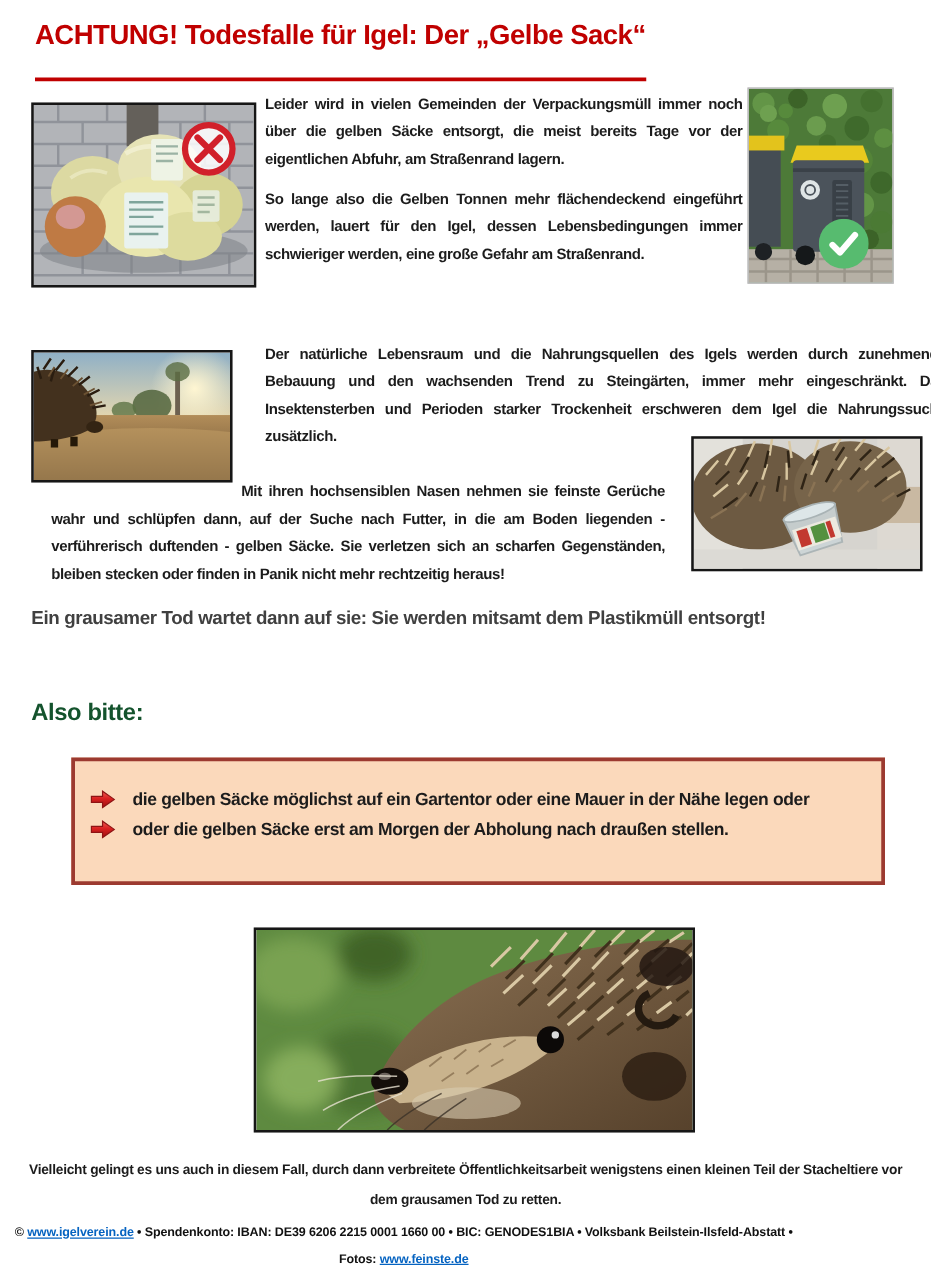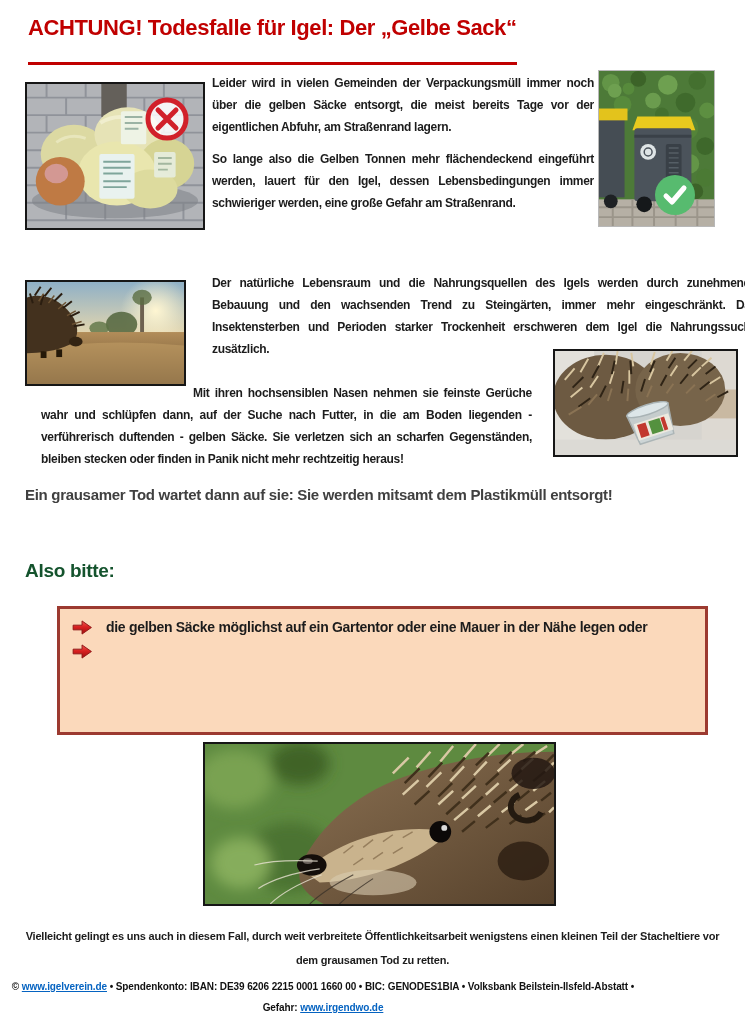--- a/index.html
+++ b/index.html
@@ -34,22 +34,22 @@
   }
   .claws{
     left:25px;top:504px;width:705px;font-size:12.4px;font-weight:700;
     letter-spacing:-0.2px;line-height:26px;text-align:justify;
   }
   .also{
     left:25px;top:560px;font-size:19px;font-weight:700;color:#14532d;letter-spacing:-0.3px;
   }
   
   .advice-box{
-    left:57px;top:606px;width:651px;height:129px;box-sizing:border-box;
-    background:#FBD9BB;border:3px solid #9C3A30;padding:7px 10px 0 10px;
+    left:57px;top:606px;width:651px;height:102px;box-sizing:border-box;
+    background:#FBD9BB;border:3px solid #9C3A30;padding:19px 10px 0 10px;
   }
   .advice-item{display:flex;align-items:flex-start;margin:0 0 1px 0;}
   .advice-arrow{flex:0 0 24px;margin-top:4px;margin-left:2px;}
   .advice-arrow svg{display:block;width:21px;height:15px;}
   .advice-text{
     font-size:14px;font-weight:700;letter-spacing:-0.3px;line-height:23px;
     max-width:585px;margin-left:10px;
   }
   
   .wrap-spacer{float:left;width:168px;height:24px;}
@@ -252,20 +252,21 @@
           </svg>
       </span>
       <span class="advice-text">die gelben Säcke möglichst auf ein Gartentor oder eine Mauer in der Nähe legen oder</span>
     </div>
     <div class="advice-item">
       <span class="advice-arrow">
         <svg viewBox="0 0 22 16">
             <path d="M1,5.5 h9.5 v-4.5 l10,7 -10,7 v-4.5 h-9.5 z" fill="url(#agrad)" stroke="#8e1414" stroke-width="1"></path>
           </svg>
       </span>
+      <span class="advice-text">oder die gelben Säcke erst am Morgen der Abholung nach draußen stellen.</span>
     </div>
   </div>
 
   <div class="abs photo" style="left:203px;top:742px;width:353px;height:164px;">
     <svg viewBox="0 0 353 164" preserveAspectRatio="none">
       <defs>
         <filter id="blur5" x="-30%" y="-30%" width="160%" height="160%">
             <feGaussianBlur stdDeviation="7"></feGaussianBlur>
           </filter>
         <linearGradient id="fur5" x1="0" y1="0" x2="1" y2="1">
@@ -301,24 +302,24 @@
       <g stroke="#e9e2d2" stroke-width="1.2" opacity="0.8" fill="none">
         <path d="M116,128 q-40,6 -62,20 M118,134 q-36,14 -52,30 M114,120 q-42,-2 -64,4"></path>
       </g>
       <g stroke="#3b3228" stroke-width="1.2" opacity="0.8" fill="none">
         <path d="M150,134 q-30,16 -44,30 M170,138 q-24,16 -34,26"></path>
       </g>
       <path d="M318,52 a16,14 0 1,0 22,18" fill="none" stroke="#241a10" stroke-width="6"></path>
     </svg>
   </div>
 
-  <div class="abs closing">Vielleicht gelingt es uns auch in diesem Fall, durch weit verbreitete Öffentlichkeitsarbeit wenigstens einen kleinen Teil der Stacheltiere vor dem grausamen Tod zu retten.</div>
+  <div class="abs closing">Vielleicht gelingt es uns auch in diesem Fall, durch dann verbreitete Öffentlichkeitsarbeit wenigstens einen kleinen Teil der Stacheltiere vor dem grausamen Tod zu retten.</div>
 
   <div class="abs copyright">
     <div>
       <span>© </span><a class="doc-link">www.igelverein.de</a><span> • Spendenkonto: IBAN: DE39 6206 2215 0001 1660 00 • BIC: GENODES1BIA • Volksbank Beilstein-Ilsfeld-Abstatt •</span>
     </div>
     <div>
-      <span>Gefahr: </span><a class="doc-link">www.irgendwo.de</a>
+      <span>Fotos: </span><a class="doc-link">www.feinste.de</a>
     </div>
   </div>
 
 </div>
 
 </body></html>

